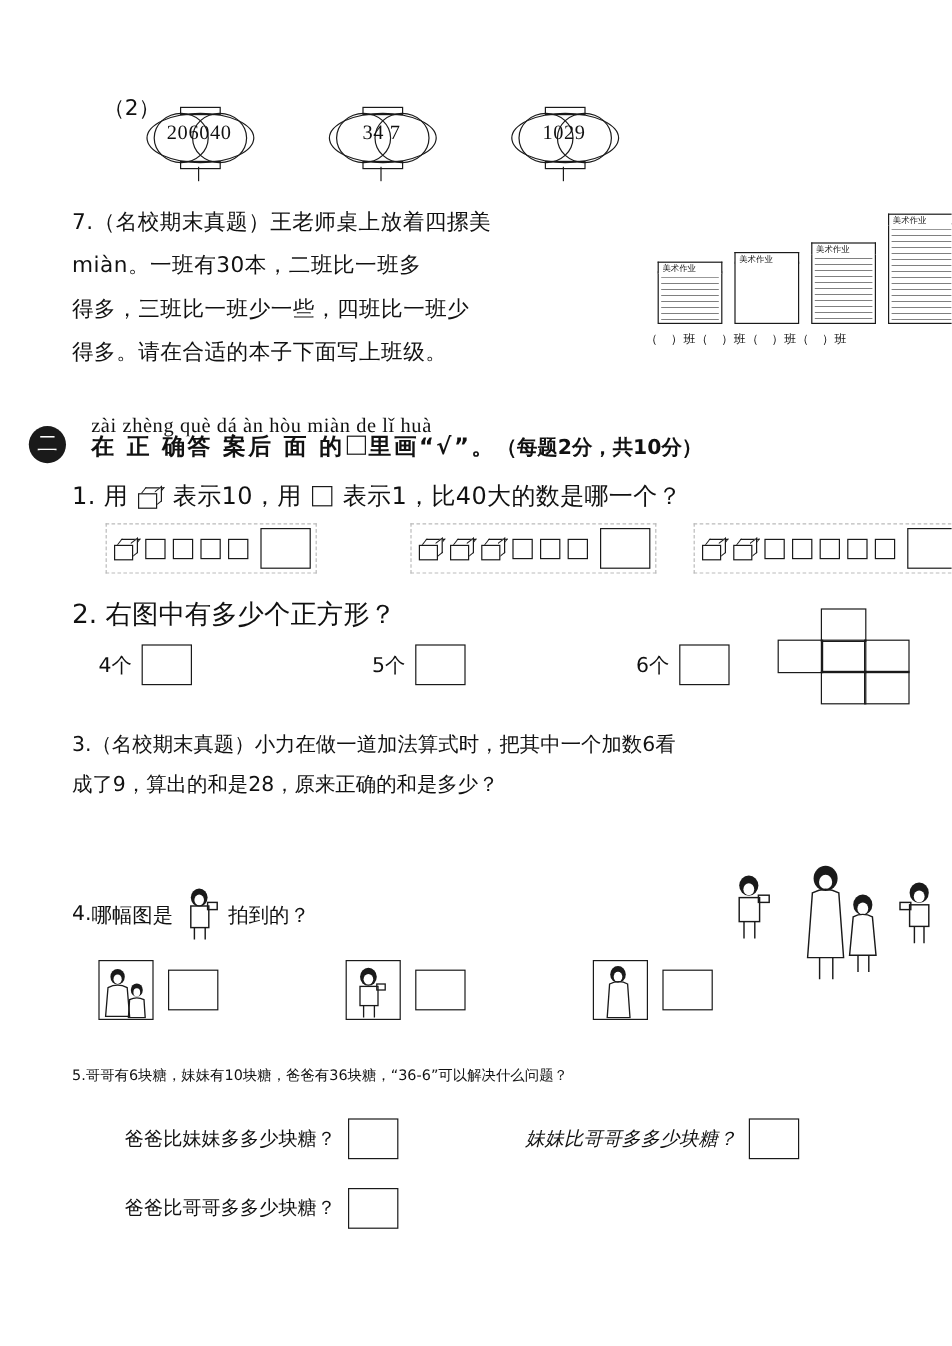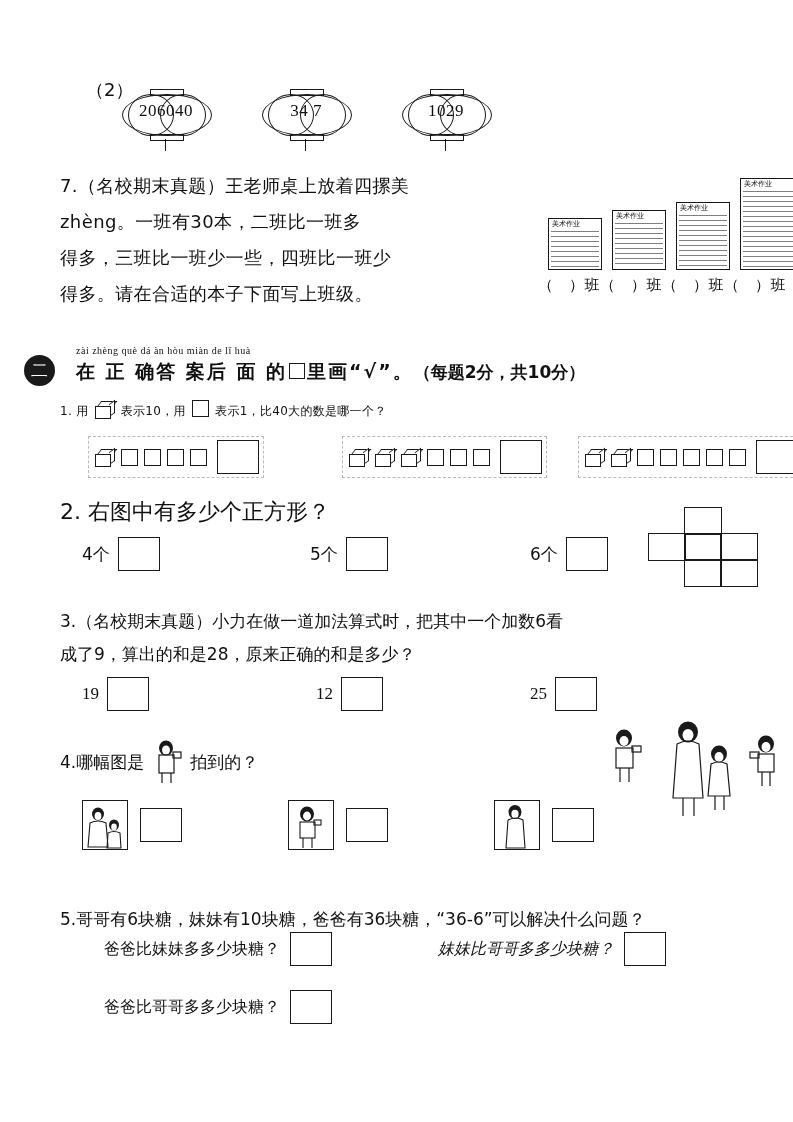--- a/index.html
+++ b/index.html
@@ -27,21 +27,21 @@
     border: 1.4px solid #1a1a1a;
     background: #fff;
     width: 40px;
     height: 32px;
     vertical-align: middle;
   }
 
   
   #sec2 { position: absolute; left: 86px; top: 78px; width: 640px; }
   .lbl-2 { font-size: 18px; }
-  .lantern-row { position: absolute; left: 30px; top: 10px; display: flex; gap: 40px; }
+  .lantern-row { position: absolute; left: 30px; top: 10px; display: flex; gap: 52px; }
   .lantern {
     position: relative;
     width: 100px;
     height: 52px;
   }
   .lantern .body {
     position: absolute;
     left: 6px; top: 6px;
     width: 88px; height: 40px;
     border: 1.5px solid #1a1a1a;
@@ -119,21 +119,21 @@
     left: 2px; right: 2px; top: 4px; bottom: 2px;
     background: repeating-linear-gradient(
       to bottom,
       #555 0px, #555 0.7px, transparent 0.7px, transparent 5px);
     opacity: .75;
   }
   #q7 .classline {
     position: absolute;
     left: 478px;
     top: 108px;
-    font-size: 15px;
+    font-size: 10px;
     letter-spacing: 0.5px;
     white-space: nowrap;
   }
 
   
   #sec-two { position: absolute; left: 24px; top: 345px; width: 740px; }
   .circle-num {
     position: absolute;
     left: 0; top: 10px;
     width: 31px; height: 31px;
@@ -141,21 +141,21 @@
     background: #1a1a1a;
     color: #fff;
     font-family: "DejaVu Sans", sans-serif;
     font-size: 17px;
     line-height: 31px;
     text-align: center;
   }
   #sec-two .pinyin {
     position: absolute;
     left: 52px; top: 0px;
-    font-size: 10px;
+    font-size: 17px;
     font-family: "Liberation Serif", serif;
     letter-spacing: .5px;
   }
   #sec-two .title {
     position: absolute;
     left: 52px; top: 14px;
     font-size: 19px;
     font-weight: bold;
     letter-spacing: 2px;
     white-space: nowrap;
@@ -168,21 +168,21 @@
     margin: 0 2px;
   }
   #sec-two .score {
     font-weight: bold;
     font-size: 17px;
     letter-spacing: 0;
   }
 
   
   #q1 { position: absolute; left: 60px; top: 400px; width: 700px; }
-  #q1 .stem { font-size: 12px; letter-spacing: .3px; }
+  #q1 .stem { font-size: 20px; letter-spacing: .3px; }
   .cube {
     display: inline-block;
     position: relative;
     width: 20px; height: 17px;
     vertical-align: -3px;
     margin: 0 2px;
   }
   .cube .f {
     position: absolute;
     left: 0; top: 5px;
@@ -286,21 +286,21 @@
   .photo-choice .ans-box { margin-left: 12px; }
 
   #q4 .scene {
     position: absolute;
     left: 520px; top: -22px;
     width: 230px; height: 130px;
   }
 
   
   #q5 { position: absolute; left: 60px; top: 888px; width: 720px; }
-  #q5 .stem { font-size: 17px; margin-top: 20px; }
+  #q5 .stem { font-size: 12px; }
   #q5 .sub {
     position: absolute;
     display: flex;
     align-items: center;
     font-size: 16px;
   }
   #q5 .sub .ans-box { margin-left: 10px; }
 
   .camera-icon {
     position: relative;
@@ -348,21 +348,21 @@
         <div class="capb"></div>
         <div class="tassel"></div>
         <div class="nums">1029</div>
       </div>
     </div>
   </div>
 
   <div id="q7">
     <div class="text cn">
       <div>7.（名校期末真题）王老师桌上放着四摞美</div>
-      <div>zhèng。一班有30本，二班比一班多</div>
+      <div>miàn。一班有30本，二班比一班多</div>
       <div>得多，三班比一班少一些，四班比一班少</div>
       <div>得多。请在合适的本子下面写上班级。</div>
     </div>
 
     <div class="books">
 
       <div class="book" style="left:8px; top:48px; width:52px; height:42px;">
         <div class="top" style="width:52px;"></div>
         <div class="lbl cn">美术作业</div>
         <div class="lines"></div>
@@ -494,34 +494,20 @@
       <div style="left:36px; top:52px;"></div>
       <div style="left:72px; top:52px;"></div>
     </div>
   </div>
 
   <div id="q3">
     <div class="text cn">
       <div>3.（名校期末真题）小力在做一道加法算式时，把其中一个加数6看</div>
       <div>成了9，算出的和是28，原来正确的和是多少？</div>
     </div>
-    <div class="choices">
-      <div class="choice" style="left:0px;">
-        <span>19</span>
-        <span class="ans-box"></span>
-      </div>
-      <div class="choice" style="left:234px;">
-        <span>12</span>
-        <span class="ans-box"></span>
-      </div>
-      <div class="choice" style="left:448px;">
-        <span>25</span>
-        <span class="ans-box"></span>
-      </div>
-    </div>
   </div>
 
   <div id="q4">
     <div class="stem cn">
       <span>4.</span>
       <span>哪幅图是</span>
       <span class="camera-icon">
         <svg width="34" height="44" viewBox="0 0 34 44">
           <ellipse cx="16" cy="8" rx="7" ry="7.5" fill="#1a1a1a"></ellipse>
           <ellipse cx="16" cy="10" rx="4" ry="4.5" fill="#fff"></ellipse>

